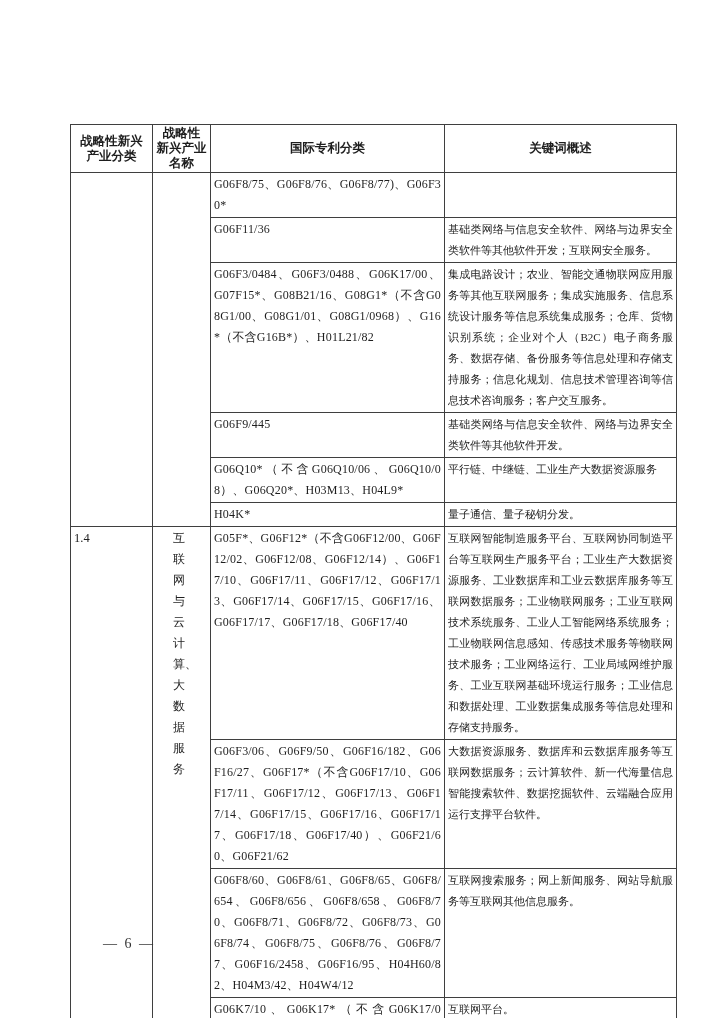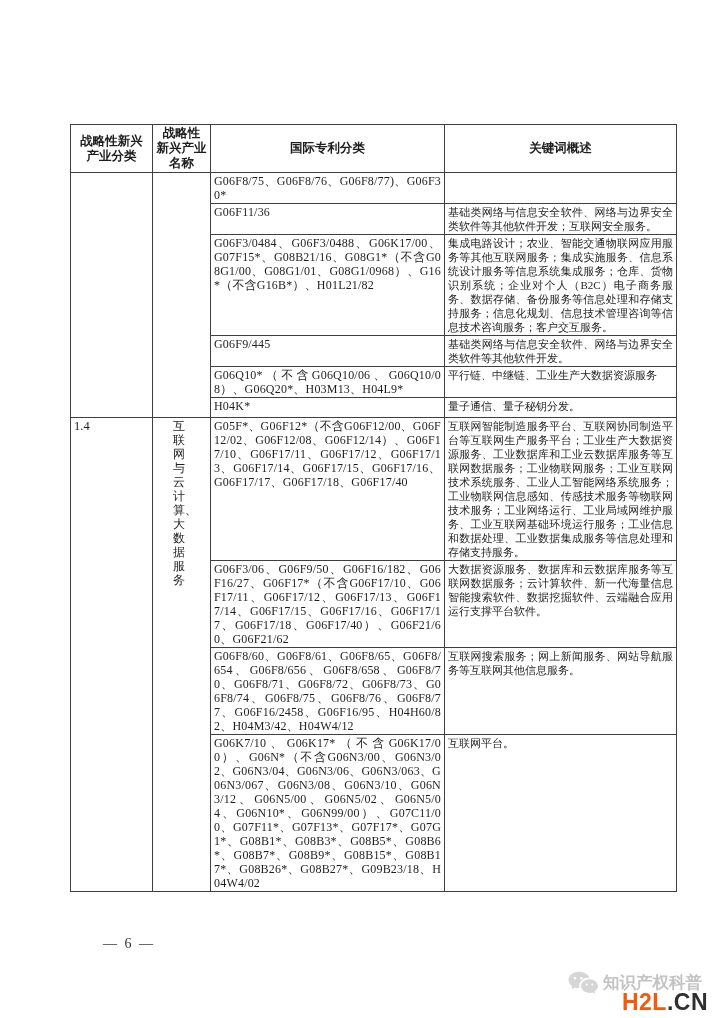--- a/index.html
+++ b/index.html
@@ -9,21 +9,21 @@
   }
   table.cls{
     position:absolute;left:58px;top:124px;width:606px;
     border-collapse:collapse;table-layout:fixed;margin-left:12px;
   }
   .cls th,.cls td{border:1px solid #3f3f3f;overflow:hidden;}
   .cls th{
     font-size:12.5px;font-weight:bold;text-align:center;vertical-align:middle;
     height:44px;line-height:15px;padding:1px 2px;
   }
-  .cls td{vertical-align:top;font-size:12.5px;line-height:14px;padding:1px 3px;}
+  .cls td{vertical-align:top;font-size:12.5px;line-height:21px;padding:1px 3px;}
   td.ipc{font-size:12px;text-align:justify;word-break:break-all;letter-spacing:0.2px;}
   td.kw{text-align:justify;font-size:11px;}
   td.code-cell{font-size:12.5px;}
   td.name-cell{text-align:justify;font-size:12px;padding:1px 20px;}
   tr.short-row{height:20px;}
   .page-number{
     position:absolute;left:103px;top:936px;font-size:14px;color:#333;
     letter-spacing:2px;
   }
   .watermark{position:absolute;right:6px;bottom:0;width:175px;height:48px;}
@@ -108,34 +108,14 @@
       </tr>
       <tr>
         <td class="ipc">G06K7/10、G06K17*（不含G06K17/00）、G06N*（不含G06N3/00、G06N3/02、G06N3/04、G06N3/06、G06N3/063、G06N3/067、G06N3/08、G06N3/10、G06N3/12、G06N5/00、G06N5/02、G06N5/04、G06N10*、G06N99/00）、G07C11/00、G07F11*、G07F13*、G07F17*、G07G1*、G08B1*、G08B3*、G08B5*、G08B6*、G08B7*、G08B9*、G08B15*、G08B17*、G08B26*、G08B27*、G09B23/18、H04W4/02</td>
         <td class="kw">互联网平台。</td>
       </tr>
     </tbody>
   </table>
 
   <div class="page-number">— 6 —</div>
 
-  <div class="watermark">
-    <div class="wm-top">
-      <svg class="wechat-icon" viewBox="0 0 40 32">
-        <g fill="#d6d6d6">
-          <path d="M14.5 2C7.6 2 2 6.6 2 12.2c0 3.2 1.8 6 4.6 7.9l-1.2 3.6 4.1-2.1c1.5.4 3.2.7 5 .7.4 0 .9 0 1.3-.1-.3-.9-.5-1.9-.5-2.9 0-5.5 5.3-9.9 11.8-9.9h.8C26.8 5 21.2 2 14.5 2z"></path>
-          <path d="M28.3 11.3c-5.9 0-10.7 3.9-10.7 8.6 0 4.8 4.8 8.6 10.7 8.6 1.3 0 2.6-.2 3.8-.6l3.4 1.8-1-3c2.6-1.6 4.3-4.1 4.3-6.8 0-4.7-4.7-8.6-10.5-8.6z"></path>
-        </g>
-        <g fill="#ffffff">
-          <circle cx="10" cy="10" r="1.6"></circle>
-          <circle cx="18" cy="10" r="1.6"></circle>
-          <circle cx="24.8" cy="18" r="1.3"></circle>
-          <circle cx="31.6" cy="18" r="1.3"></circle>
-        </g>
-      </svg>
-      <span>知识产权科普</span>
-    </div>
-    <div class="wm-brand">
-      <span class="orange" style="color:#f4590e;">H2L</span><span style="color:#2f2f2f;">.CN</span>
-    </div>
-  </div>
 
 </div>
 
 </body></html>

